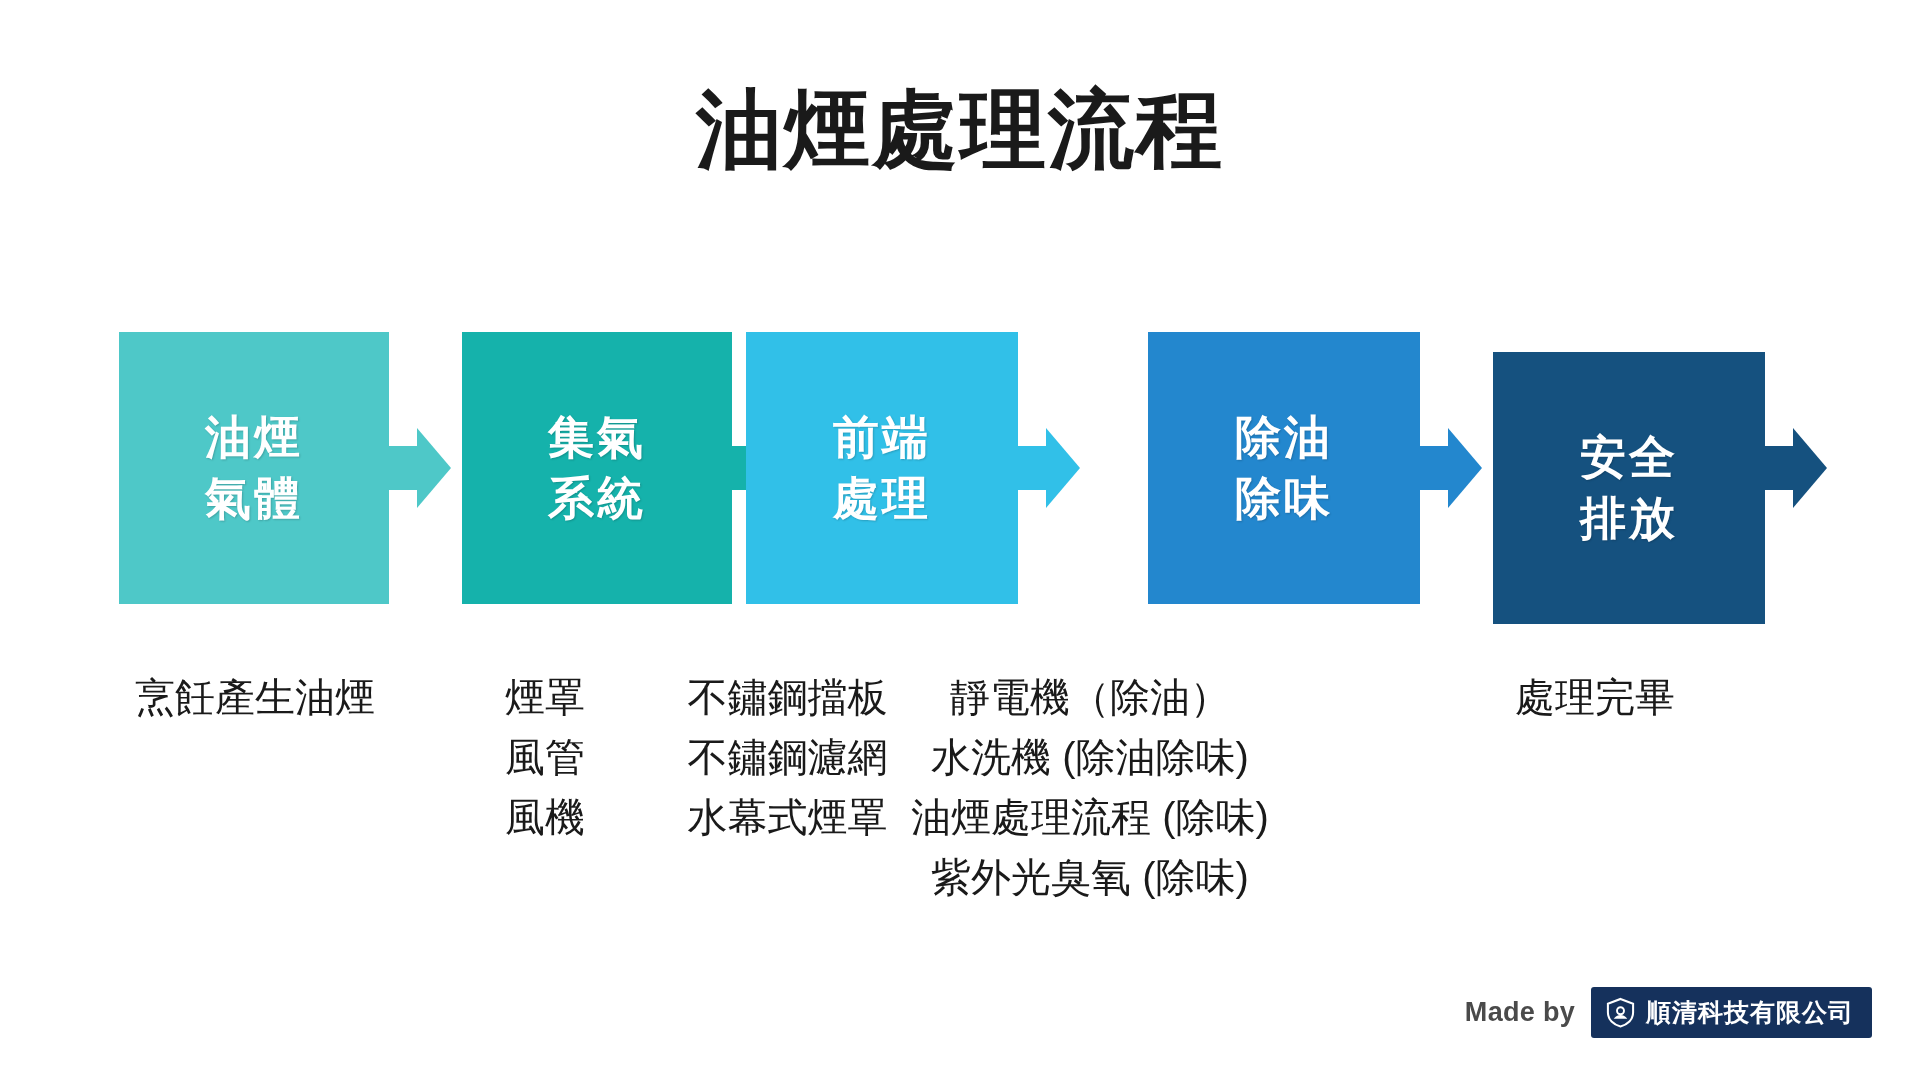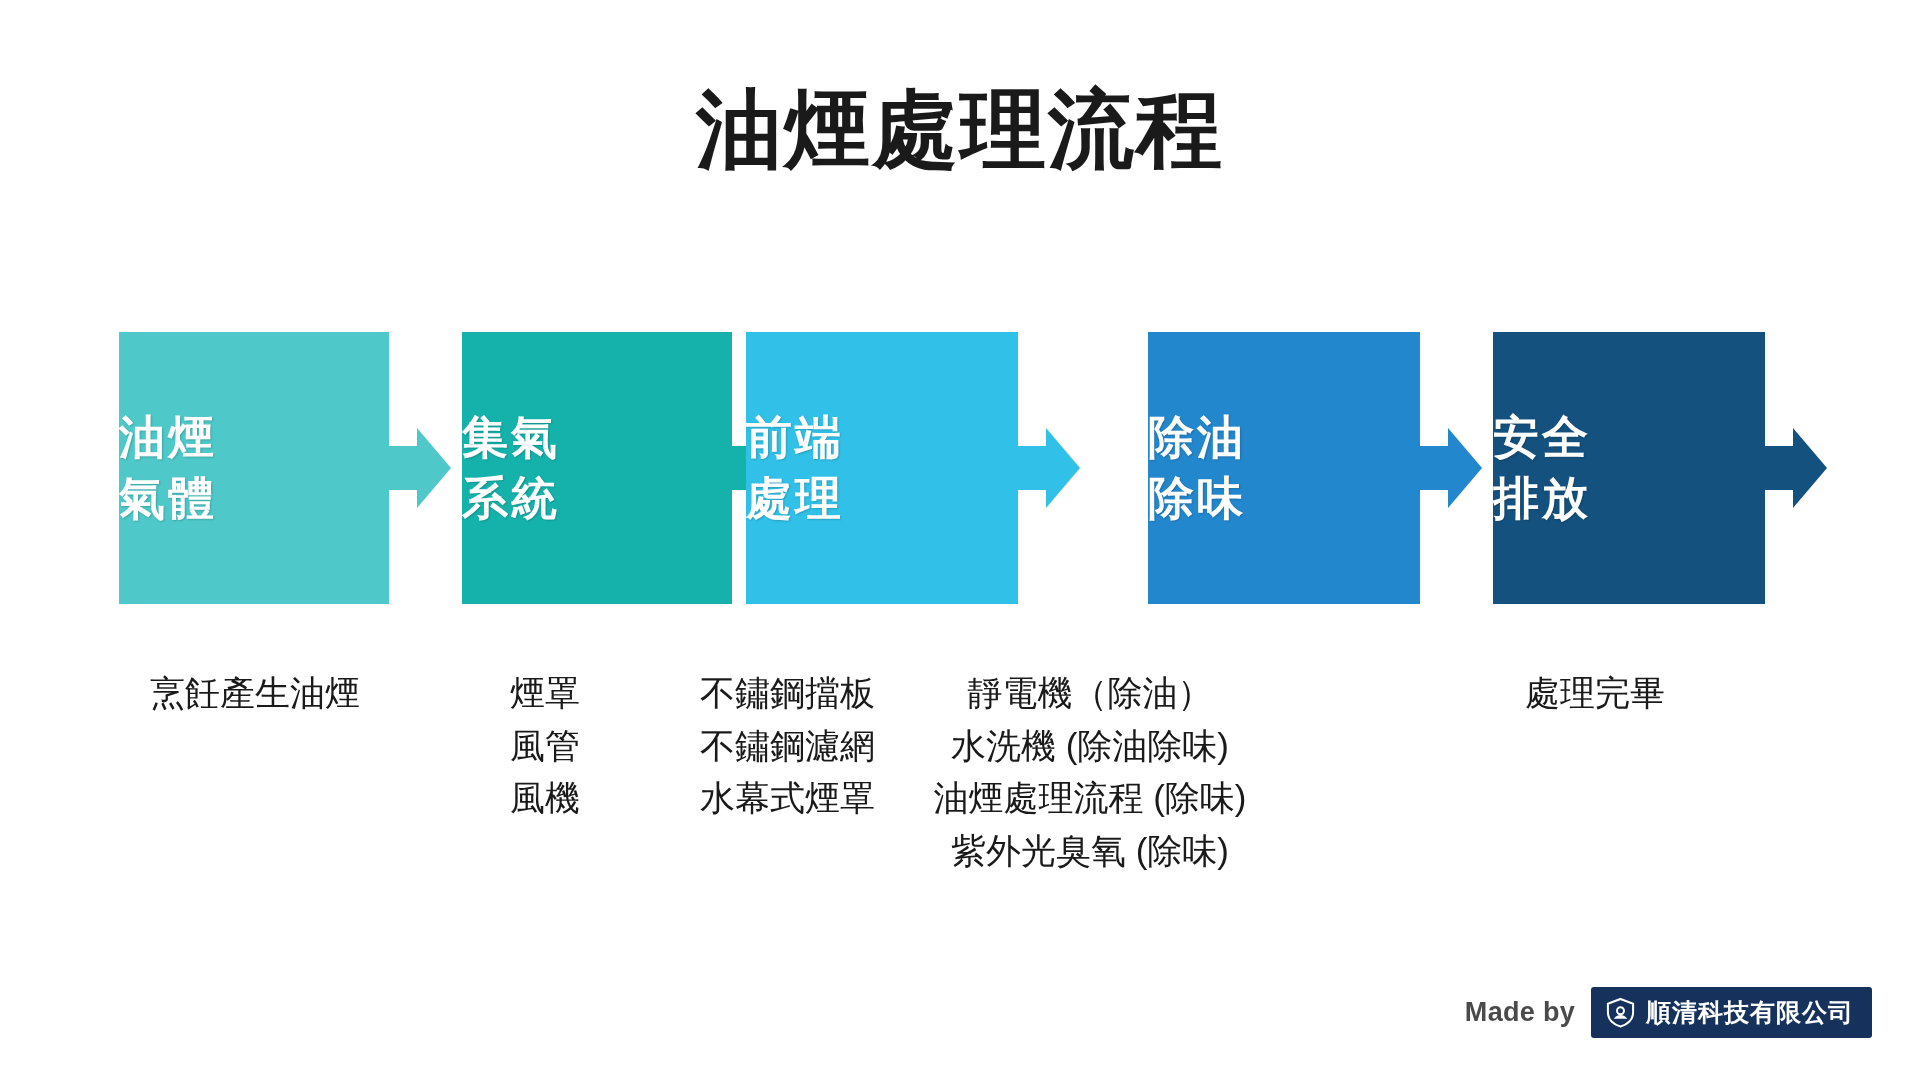--- a/index.html
+++ b/index.html
@@ -34,21 +34,21 @@
     position:absolute;
     top:0;
     height:272px;
   }
   .box{
     position:absolute;
     left:0;top:0;
     width:100%;height:100%;
     display:flex;
     flex-direction:column;
-    align-items:flex-start;
+    align-items:center;
     justify-content:center;
   }
   .box-line{
     font-size:46px;
     font-weight:bold;
     color:#ffffff;
     line-height:1.32;
     letter-spacing:3px;
     text-shadow:1px 1px 2px rgba(0,0,0,.18);
     white-space:nowrap;
@@ -71,21 +71,21 @@
     width:0;height:0;
     border-top:40px solid transparent;
     border-bottom:40px solid transparent;
   }
 
   
   .caption{
     position:absolute;
     text-align:center;
     color:#1a1a1a;
-    font-size:35px;
+    font-size:40px;
     line-height:1.5;
     white-space:nowrap;
   }
   .caption div{white-space:nowrap;}
 
   
   .footer{
     position:absolute;
     right:48px;bottom:42px;
     display:flex;
@@ -166,21 +166,21 @@
       <div class="box" id="box-4" style="background: rgb(35, 135, 206);">
         <span class="box-line">除油</span>
         <span class="box-line">除味</span>
       </div>
     </div>
     <div class="arrow" id="arrow-4" style="left:1420px;width:62px;">
       <div class="shaft" id="arrow-4-shaft" style="width: 30px; background: rgb(35, 135, 206);"></div>
       <div class="head" id="arrow-4-head" style="border-left:34px solid #2387ce;"></div>
     </div>
 
-    <div class="step" id="step-box-5" style="left:1493px;width:272px;">
+    <div class="step" id="step-box-5" style="left:1493px;width:272px;margin-top:20px;">
       <div class="box" id="box-5" style="background: rgb(21, 81, 127);">
         <span class="box-line">安全</span>
         <span class="box-line">排放</span>
       </div>
     </div>
     <div class="arrow" id="arrow-5" style="left:1765px;width:62px;">
       <div class="shaft" id="arrow-5-shaft" style="width: 30px; background: rgb(21, 81, 127);"></div>
       <div class="head" id="arrow-5-head" style="border-left:34px solid #15517f;"></div>
     </div>
   </div>

